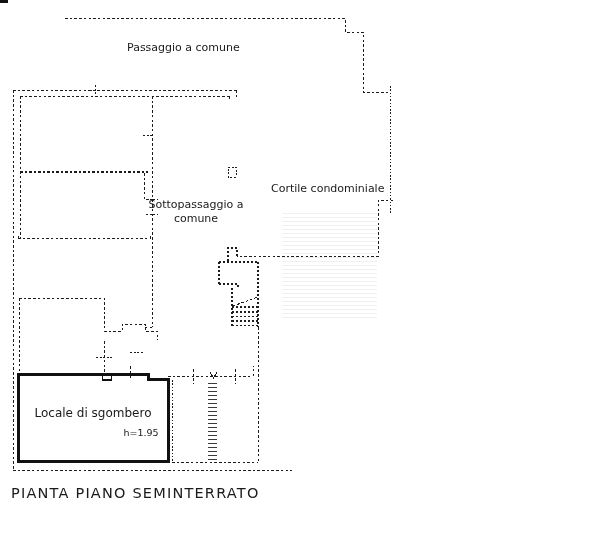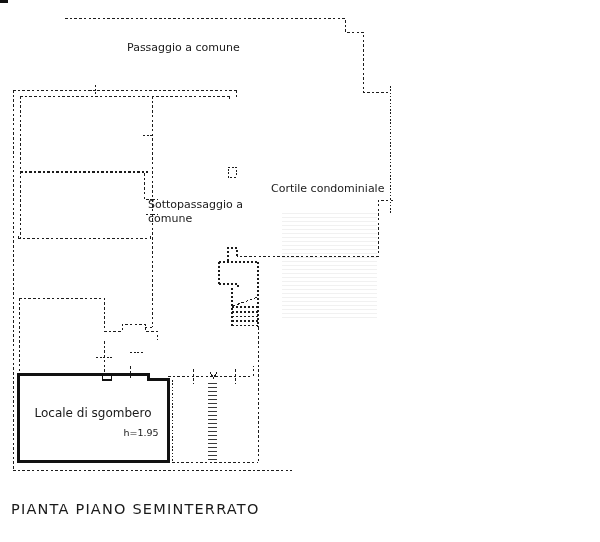--- a/index.html
+++ b/index.html
@@ -4,24 +4,24 @@
 <style>
   html,body{margin:0;padding:0;background:#ffffff;}
   .canvas{
     position:relative;width:600px;height:542px;background:#ffffff;overflow:hidden;
     font-family:"DejaVu Sans",sans-serif;color:#1a1a1a;
   }
   .plan-svg{position:absolute;left:0;top:0;}
   .lbl{position:absolute;white-space:nowrap;color:#1a1a1a;}
   .lbl-passaggio{left:127px;top:41px;font-size:11px;}
   .lbl-cortile{left:271px;top:154px;font-size:11px;margin-top:28px;}
-  .lbl-sotto{left:148px;top:198px;width:96px;text-align:left;font-size:11px;line-height:14px;white-space:normal;}
+  .lbl-sotto{left:148px;top:198px;width:96px;text-align:center;font-size:11px;line-height:14px;white-space:normal;}
   .lbl-locale{left:18px;top:406px;width:150px;text-align:center;font-size:12px;}
   .lbl-h{left:18px;top:427px;width:150px;text-align:center;font-size:9.5px;margin-left:48px;}
-  .plan-title{left:11px;top:485px;font-size:14.5px;letter-spacing:1.2px;font-weight:500;margin-top:16px;}
+  .plan-title{left:11px;top:485px;font-size:14.5px;letter-spacing:1.2px;font-weight:500;}
   .hatch-strip{
     position:absolute;left:208px;top:383px;width:9px;height:79px;
     background:repeating-linear-gradient(180deg,#3a3a3a 0,#3a3a3a 1px,transparent 1px,transparent 4px);
   }
   .faint-hatch{
     position:absolute;left:282px;top:213px;width:95px;height:105px;
     background:repeating-linear-gradient(180deg,#f1f1f1 0,#f1f1f1 1px,transparent 1px,transparent 4px);
   }
   .scan-artifact{position:absolute;left:0;top:0;width:8px;height:3px;background:#111;}
 </style>

